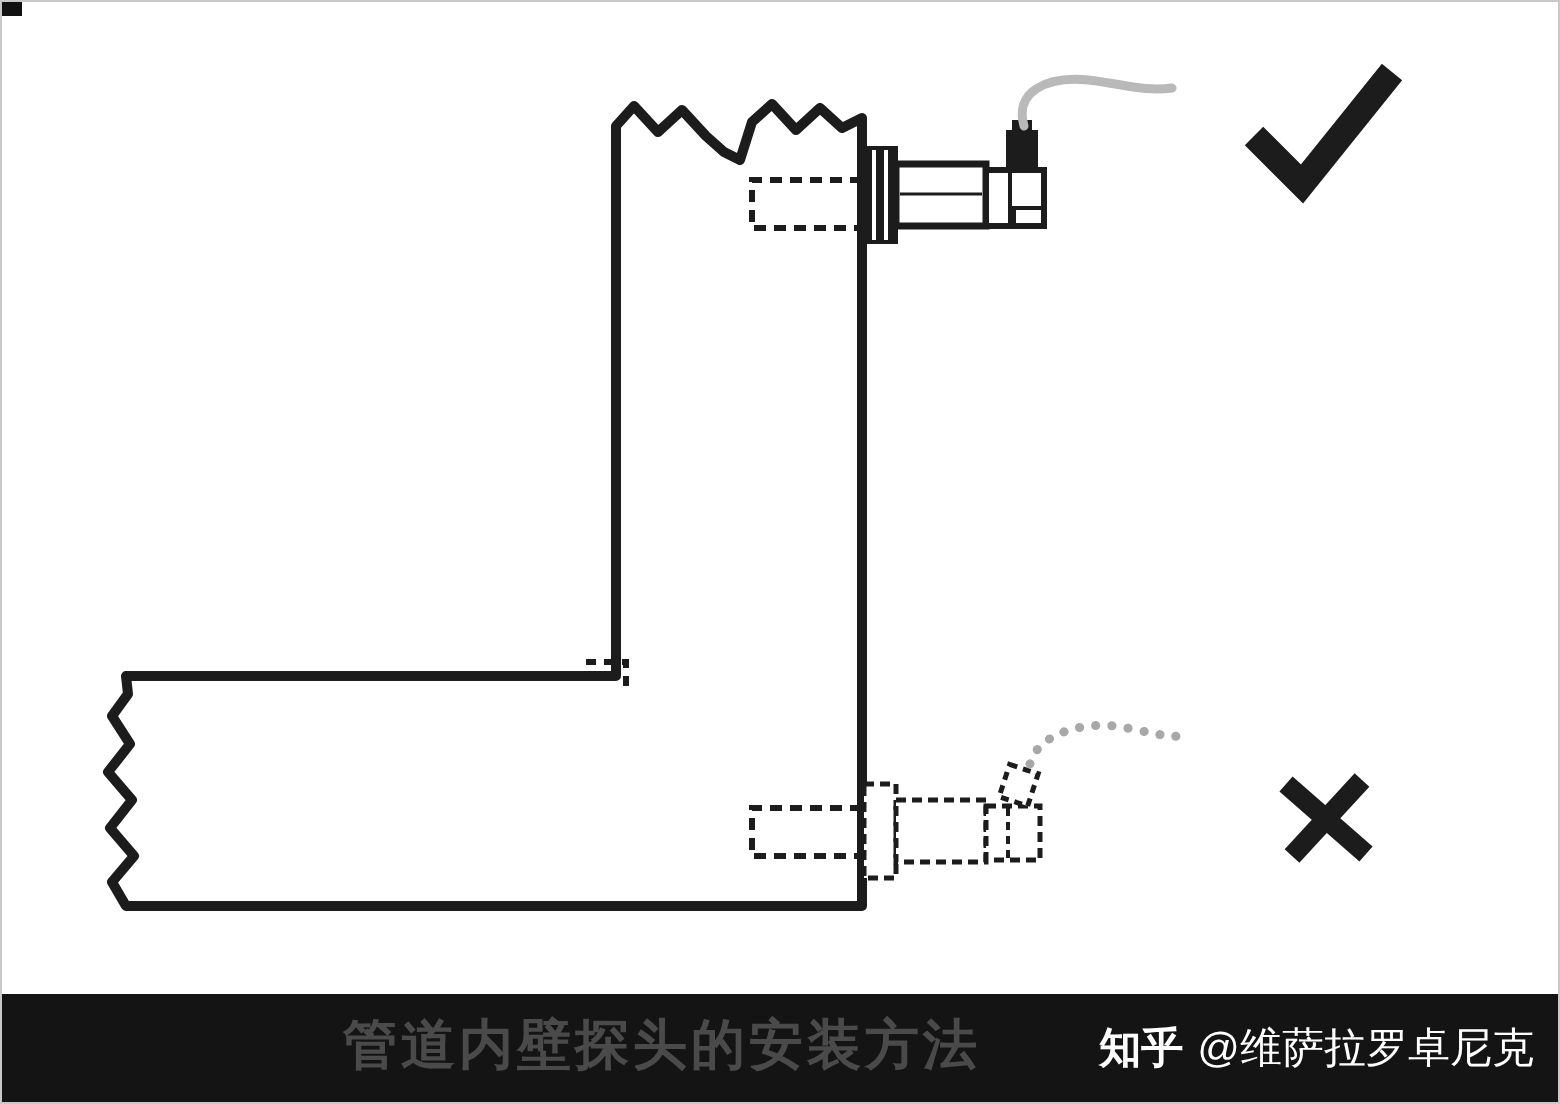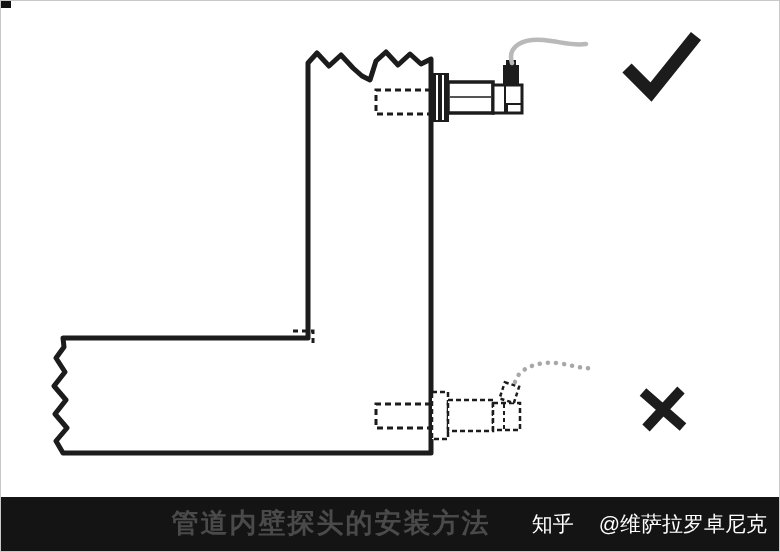--- a/index.html
+++ b/index.html
@@ -50,22 +50,22 @@
   .watermark {
     position: absolute;
     right: 14px;
     top: 50%;
     transform: translateY(-50%);
     color: var(--watermark-text, #ffffff);
     font-size: 21px;
     white-space: nowrap;
   }
   .watermark .brand {
-    font-weight: 400;
-    margin-right: 25px;
+    font-weight: 700;
+    margin-right: 7px;
   }
   svg { display: block; }
 </style>
 </head>
 <body>
 
 <div class="page">
 
   <div class="diagram-area">
     <svg width="780" height="498" viewBox="0 0 780 498">

